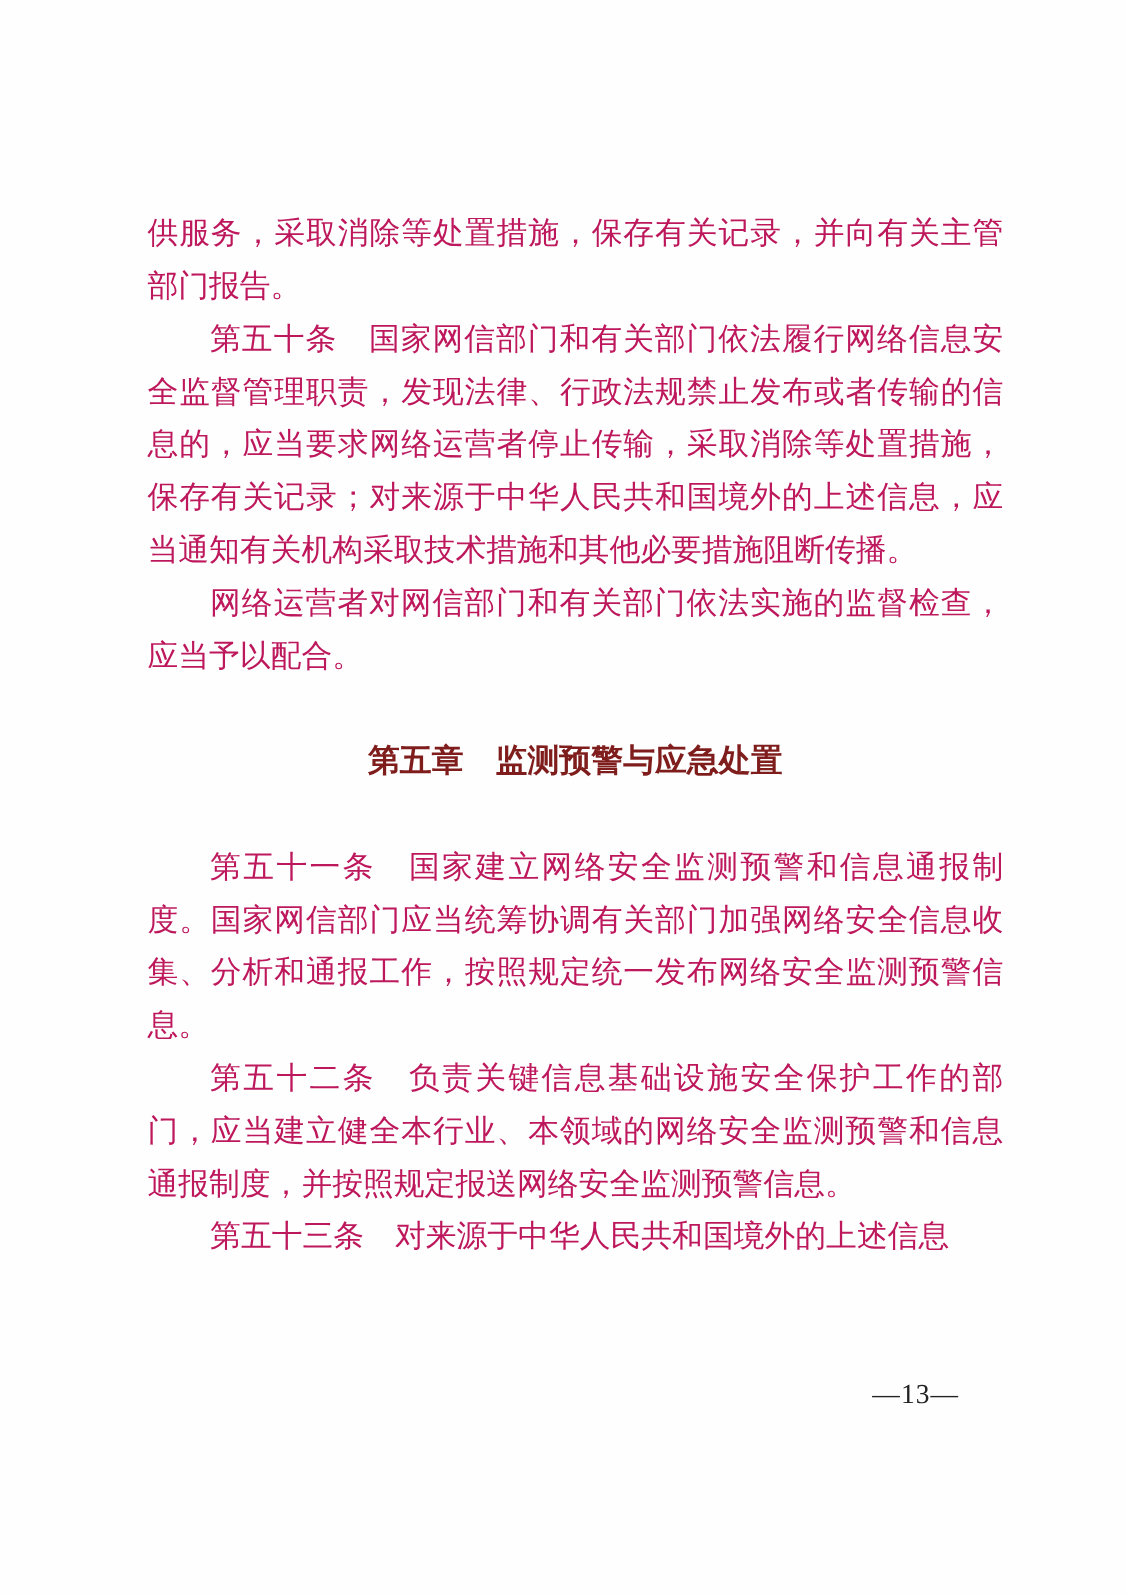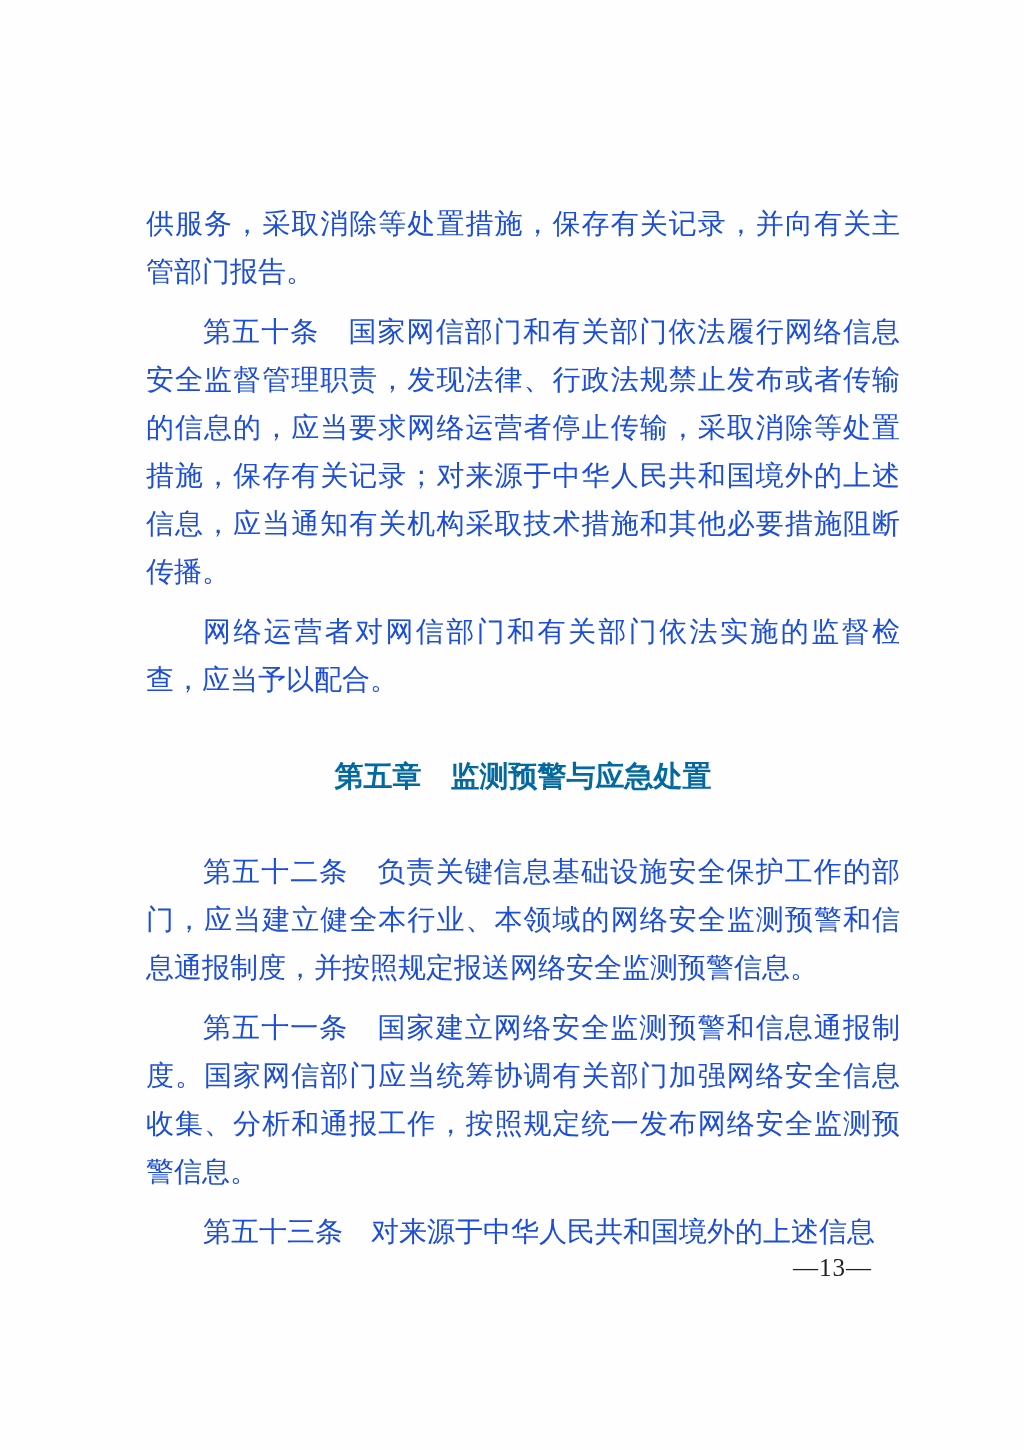--- a/index.html
+++ b/index.html
@@ -17,34 +17,34 @@
   }
   .document-body {
     position: absolute;
     left: 134px;
     top: 188px;
     width: 778px;
   }
   .para {
     font-size: 28px;
     line-height: 48px;
-    color: #1d4ed8;
+    color: #be185d;
     text-align: justify;
     text-justify: inter-character;
-    margin: 12px;
+    margin: 0;
     letter-spacing: 0;
   }
   .para.indent {
     text-indent: 57px;
   }
   .chapter-heading {
     font-size: 29px;
     line-height: 48px;
     font-weight: bold;
-    color: #0369a1;
+    color: #7f1d1d;
     text-align: center;
     margin: 48px 0;
   }
   .page-number {
     position: absolute;
     top: 1254px;
     right: 152px;
     font-family: "Liberation Serif", serif;
     font-size: 25px;
     color: #222222;
@@ -54,18 +54,18 @@
 </head>
 <body>
 
 <div class="page">
   <div class="document-body">
 
   <div class="para">供服务，采取消除等处置措施，保存有关记录，并向有关主管部门报告。</div>
       <div class="para indent">第五十条　国家网信部门和有关部门依法履行网络信息安全监督管理职责，发现法律、行政法规禁止发布或者传输的信息的，应当要求网络运营者停止传输，采取消除等处置措施，保存有关记录；对来源于中华人民共和国境外的上述信息，应当通知有关机构采取技术措施和其他必要措施阻断传播。</div>
       <div class="para indent">网络运营者对网信部门和有关部门依法实施的监督检查，应当予以配合。</div>
       <div class="chapter-heading">第五章　监测预警与应急处置</div>
+      <div class="para indent">第五十一条　国家建立网络安全监测预警和信息通报制度。国家网信部门应当统筹协调有关部门加强网络安全信息收集、分析和通报工作，按照规定统一发布网络安全监测预警信息。</div>
       <div class="para indent">第五十二条　负责关键信息基础设施安全保护工作的部门，应当建立健全本行业、本领域的网络安全监测预警和信息通报制度，并按照规定报送网络安全监测预警信息。</div>
-      <div class="para indent">第五十一条　国家建立网络安全监测预警和信息通报制度。国家网信部门应当统筹协调有关部门加强网络安全信息收集、分析和通报工作，按照规定统一发布网络安全监测预警信息。</div>
       <div class="para indent">第五十三条　对来源于中华人民共和国境外的上述信息</div>
     </div>
   <div class="page-number">—13—</div>
 </div>
 
 </body></html>

